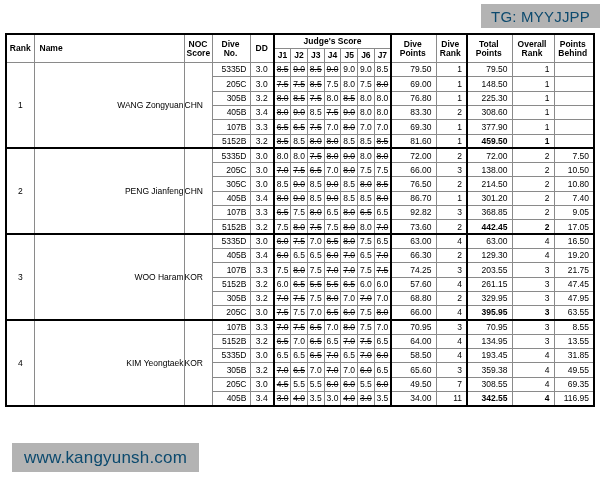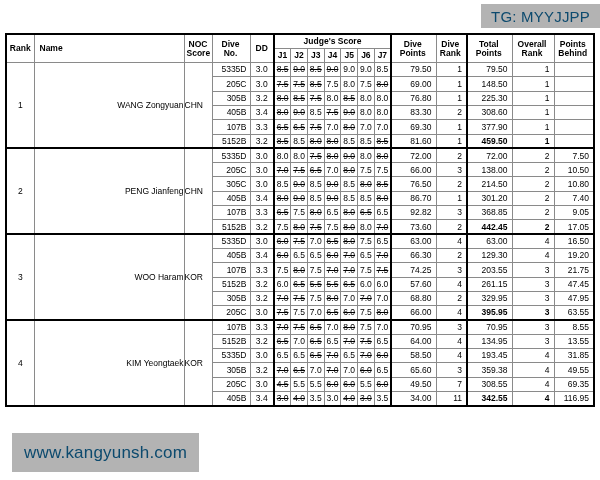--- a/index.html
+++ b/index.html
@@ -29,21 +29,21 @@
   #wm-top {
     top: 4px;
     right: 0px;
     height: 24px;
     padding: 0 10px;
     font-size: 15px;
   }
   #wm-bottom {
     left: 12px;
     bottom: 8px;
-    height: 39px;
+    height: 29px;
     padding: 0 12px;
     font-size: 17px;
   }
 
   
   .table-wrap {
     position: absolute;
     left: 5px;
     top: 33px;
     width: 590px;

